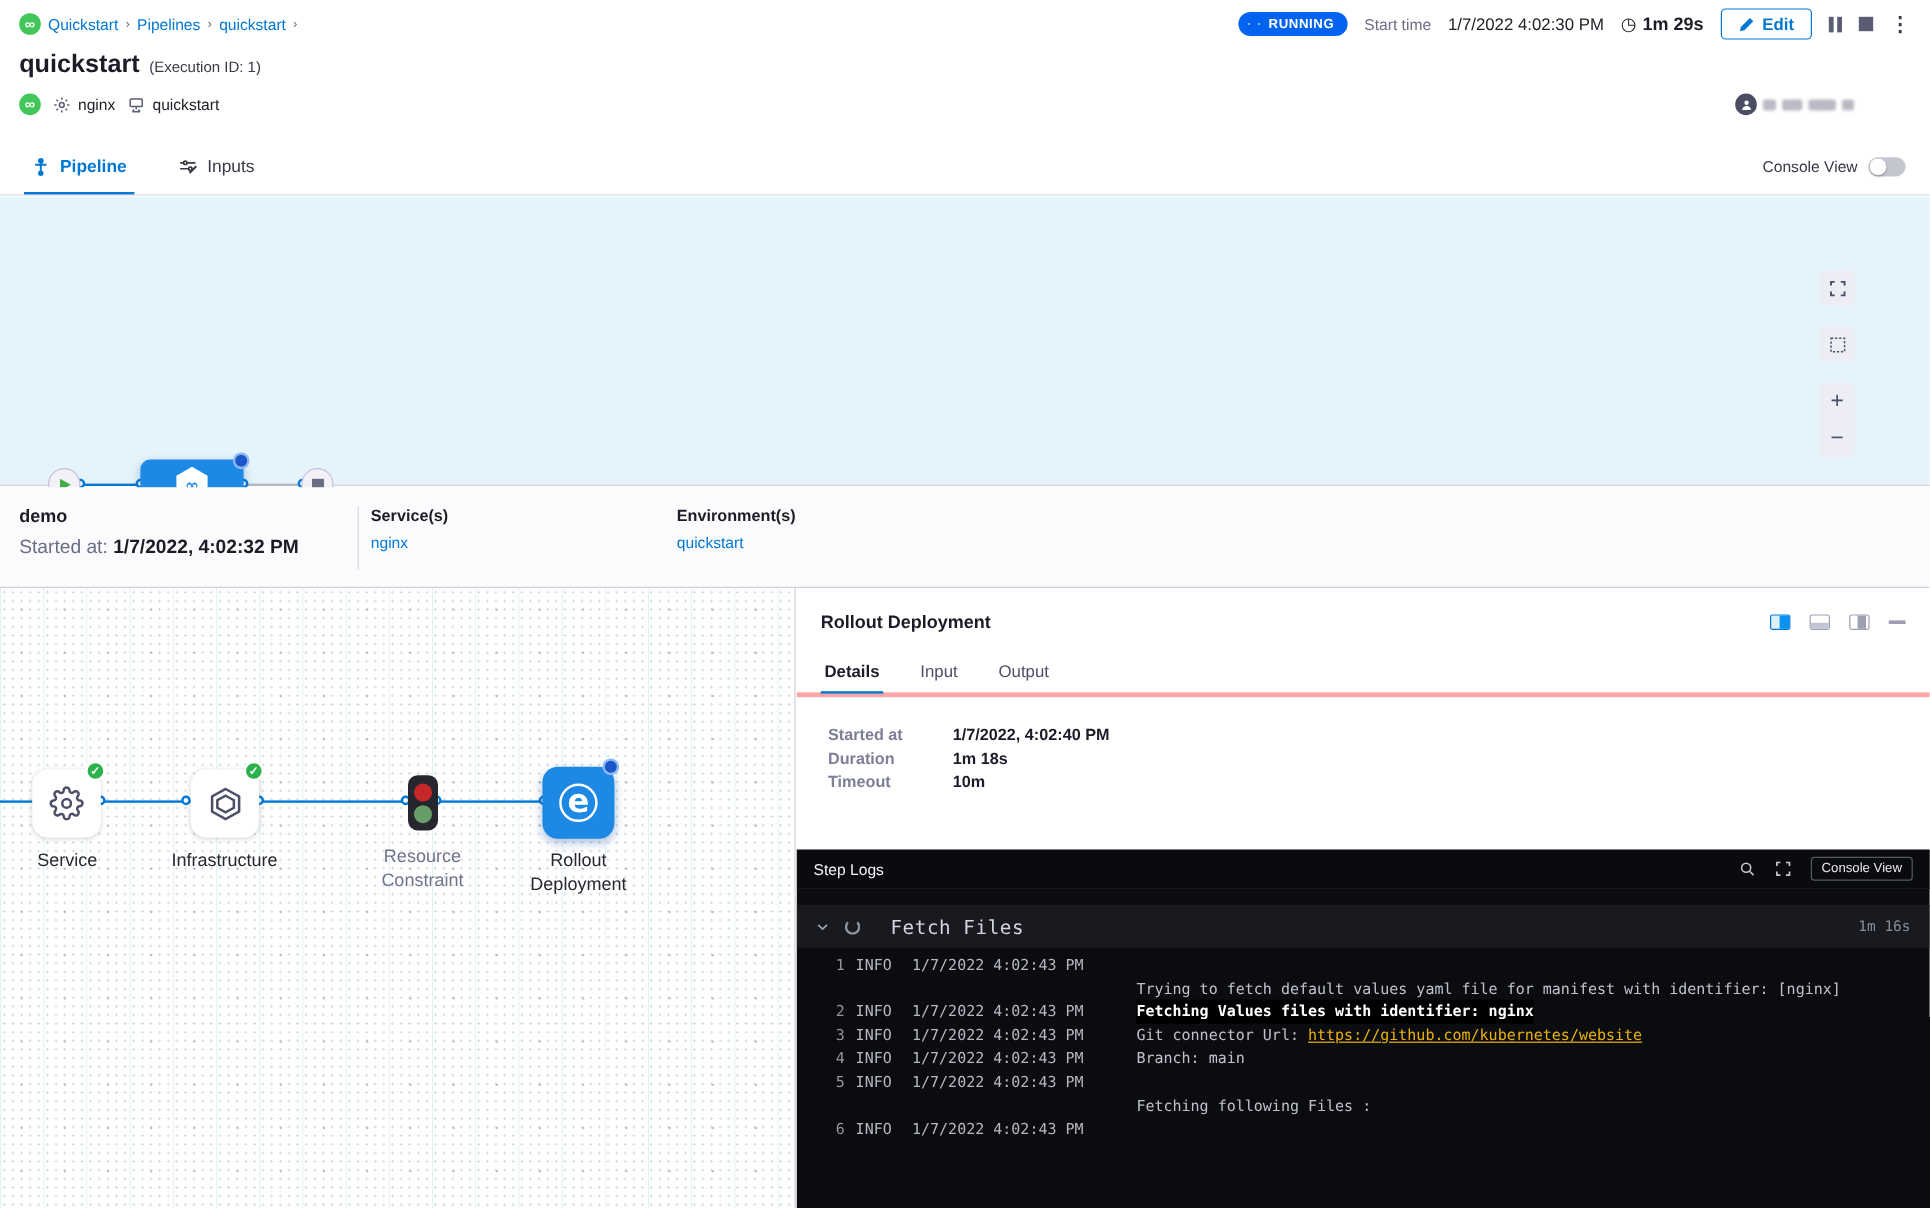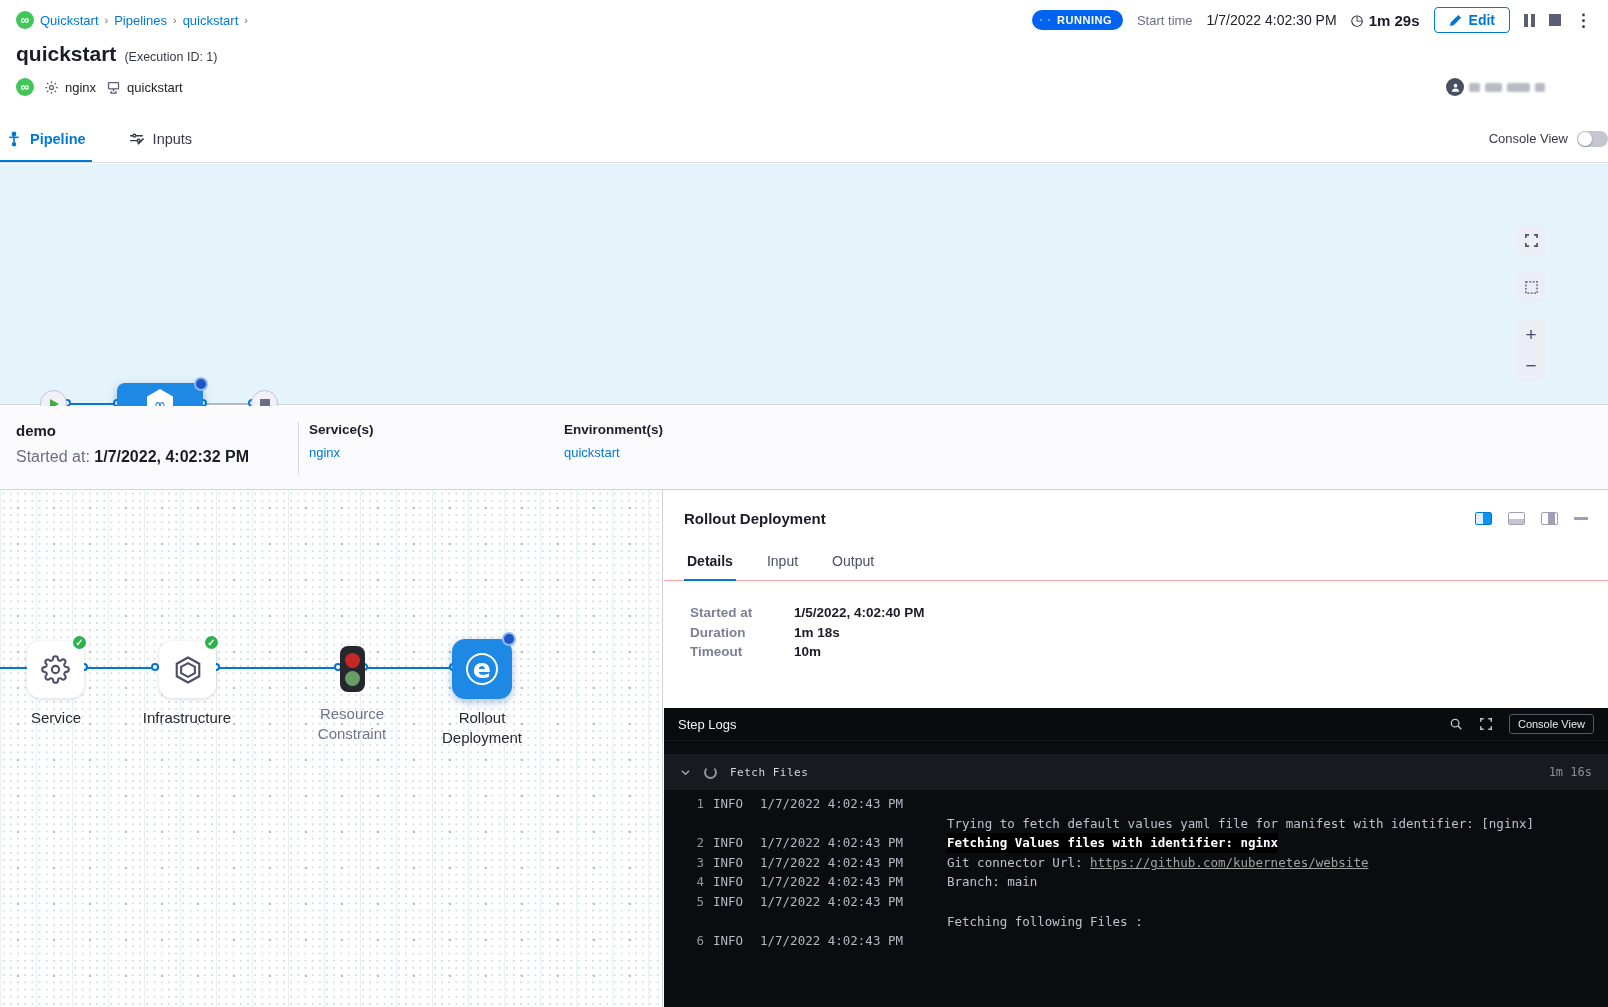--- a/index.html
+++ b/index.html
@@ -38,21 +38,21 @@
   #meta-row { position:absolute; left:16px; top:78px; display:flex; align-items:center; gap:10px; font-size:13px; }
   .meta-item { display:flex; align-items:center; gap:6px; }
   .meta-icon { color:#5a5d74; font-size:14px; display:flex; }
   #avatar-row { position:absolute; right:63px; top:78px; display:flex; align-items:center; gap:5px; }
   .avatar { width:18px; height:18px; border-radius:50%; background:#4b4d63; color:#fff;
     display:flex; align-items:center; justify-content:center; }
   .blur-chip { height:9px; background:#b9bac4; border-radius:2px; filter:blur(1.2px); }
 
   
   #tab-bar { position:absolute; left:0; top:115px; width:1608px; height:48px;
-    border-bottom:1px solid #d9dae1; display:flex; align-items:center; padding:0 0; }
+    border-bottom:1px solid #d9dae1; display:flex; align-items:center; padding:0 20px; }
   .main-tab { display:flex; align-items:center; gap:8px; font-size:14.5px; padding:0 6px;
     height:100%; position:relative; cursor:pointer; color:#383946; margin-right:30px; }
   .main-tab.active { color:#0278d5; font-weight:bold; }
   .main-tab.active::after { content:""; position:absolute; left:0; right:0; bottom:0;
     height:2.5px; background:#0278d5; }
   .tab-ico { display:flex; }
   #console-toggle-wrap { margin-left:auto; display:flex; align-items:center; gap:9px;
     font-size:13px; color:#383946; }
   .toggle { width:31px; height:16px; border-radius:9px; background:#c4c6d0; position:relative; cursor:pointer; }
   .toggle .knob { position:absolute; left:1px; top:1px; width:14px; height:14px;
@@ -129,21 +129,21 @@
   #right-panel { position:absolute; left:664px; top:490px; width:944px; height:517px; background:#fff; }
   #panel-head { display:flex; align-items:center; padding:20px 20px 0 20px; }
   .panel-title { font-size:15px; font-weight:bold; color:#1c1c28; }
   .layout-icons { margin-left:auto; display:flex; align-items:center; gap:16px; }
   .li-box { width:17px; height:13px; border:1.5px solid #9ea0b2; border-radius:2px; position:relative; cursor:pointer; }
   .li-box.active { border-color:#0278d5; background:#dff0fb; }
   .li-box.active::after { content:""; position:absolute; right:0; top:0; bottom:0; width:8px; background:#0a93f0; }
   .li-box.bottom::after { content:""; position:absolute; left:0; right:0; bottom:0; height:5px; background:#c3c5d2; }
   .li-box.right::after { content:""; position:absolute; right:2px; top:0; bottom:0; width:7px; background:#9ea0b2; }
   .li-minus { width:14px; height:2.5px; background:#9ea0b2; cursor:pointer; }
-  #panel-tabs { display:flex; padding:0 20px; border-bottom:1px solid #fca5a5; margin-top:14px; height:40px; }
+  #panel-tabs { display:flex; padding:0 20px; border-bottom:4px solid #fca5a5; margin-top:14px; height:40px; }
   .ptab { font-size:14px; color:#4d4f68; padding:0 3px; margin-right:28px; display:flex;
     align-items:center; position:relative; cursor:pointer; }
   .ptab.active { color:#1c1c28; font-weight:bold; }
   .ptab.active::after { content:""; position:absolute; left:0; right:0; bottom:-1px; height:2.5px; background:#0278d5; }
   #details-list { padding:22px 0 0 26px; }
   .d-row { display:flex; font-size:13.5px; line-height:19.5px; }
   .d-label { width:104px; color:#7d7f96; font-weight:bold; }
   .d-value { color:#1c1c28; font-weight:bold; }
 
   
@@ -151,34 +151,34 @@
     background:#0b0c10; display:flex; flex-direction:column; overflow:hidden; }
   #logs-head { height:33px; background:#0a0b0f; border-bottom:1px solid #17181e;
     display:flex; align-items:center; padding:0 14px; flex:0 0 auto; }
   .logs-title { color:#f2f2f6; font-size:13px; }
   .logs-actions { margin-left:auto; display:flex; align-items:center; gap:16px; }
   .console-btn { border:1px solid #565863; color:#e8e8ee; font-size:11px; border-radius:3px;
     padding:3px 8px; cursor:pointer; background:transparent; }
   #logs-body { flex:1; padding-top:13px; font-family:"DejaVu Sans Mono", monospace; }
   .log-section { height:36px; background:#191a20; display:flex; align-items:center;
     padding:0 16px; gap:13px; cursor:pointer; }
-  .ls-name { color:#d4d5de; font-size:11px; letter-spacing:.5px; }
+  .ls-name { color:#d4d5de; font-size:16px; letter-spacing:.5px;margin-left:12px; }
   .ls-dur { margin-left:auto; color:#8b8d9a; font-size:12px; }
   .spinner { width:13px; height:13px; border:2px solid #9193a0; border-top-color:transparent;
     border-radius:50%; }
   .pending-circle { width:12px; height:12px; border:1.5px solid #a2a4b0; border-radius:50%; }
   #log-rows { padding-top:4px; }
   .log-row { display:flex; font-size:12.5px; line-height:19.6px; padding-left:30px; white-space:pre; }
   .lr-num { width:10px; text-align:right; color:#9394a0; }
   .lr-lvl { width:38px; margin-left:9px; color:#b6b7c2; }
   .lr-time { width:152px; margin-left:9px; color:#b6b7c2; }
   .lr-msg { margin-left:35px; color:#c0c1cc; }
   .lr-msg.strong { color:#ffffff; font-weight:bold; background:#000; }
   .lr-msg.hl { background:#000; }
-  .lr-msg a { color:#a3a3a3; text-decoration:underline; }
+  .lr-msg a { color:#eab308; text-decoration:underline; }
   #init-section { margin-top:5px; background:#14151b; }
   svg { display:block; }
 </style>
 </head>
 <body>
 
 <div id="top-header">
   <div class="crumbs">
     <span class="logo-green">∞</span>
     <span class="crumb">Quickstart</span>
@@ -397,21 +397,21 @@
     </span>
   </div>
   <div id="panel-tabs">
     <span class="ptab active">Details</span>
     <span class="ptab">Input</span>
     <span class="ptab">Output</span>
   </div>
   <div id="details-list">
       <div class="d-row">
         <span class="d-label">Started at</span>
-        <span class="d-value">1/5/2022, 4:02:40 PM</span>
+        <span class="d-value">1/7/2022, 4:02:40 PM</span>
       </div>
       <div class="d-row">
         <span class="d-label">Duration</span>
         <span class="d-value">1m 18s</span>
       </div>
       <div class="d-row">
         <span class="d-label">Timeout</span>
         <span class="d-value">10m</span>
       </div>
     </div>

